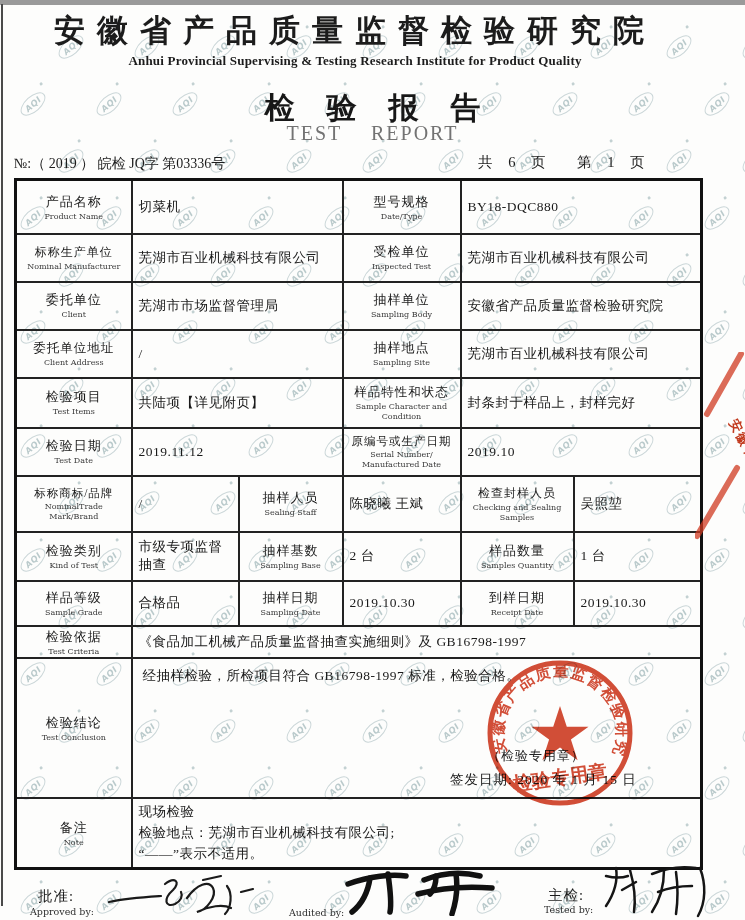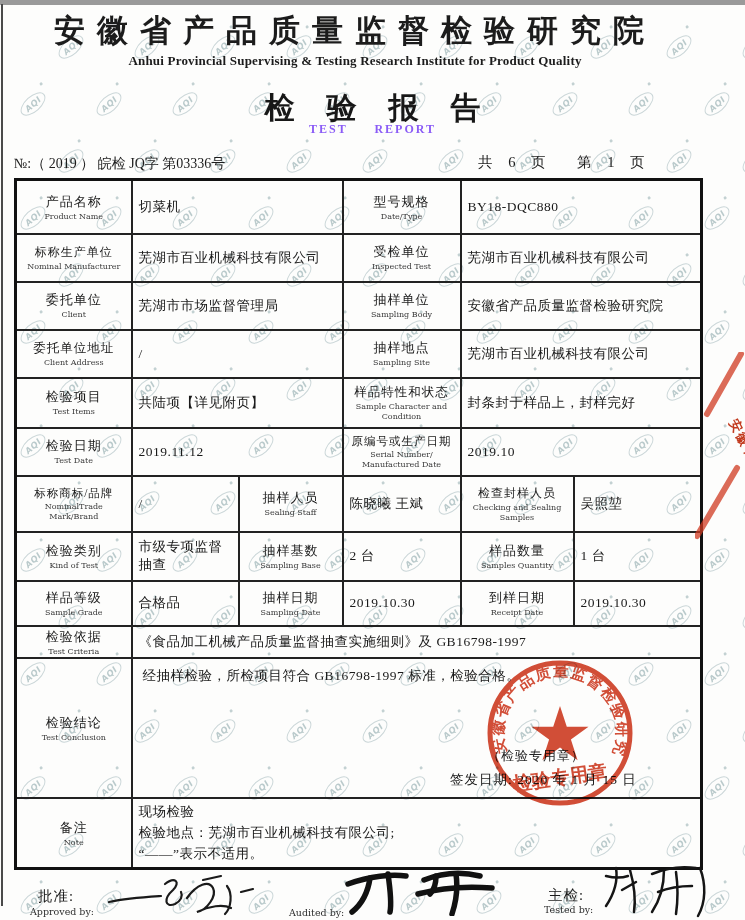--- a/index.html
+++ b/index.html
@@ -22,22 +22,22 @@
 
   .layer { position:absolute; z-index:2; }
 
   
   .institute-cn { left:0; top:10px; width:710px; text-align:center; font-size:31px; font-weight:bold;
         letter-spacing:12px; color:#1c1c1c; }
   .institute-en { left:0; top:53px; width:710px; text-align:center; font-size:13px; font-weight:bold;
         color:#1c1c1c; letter-spacing:.2px; }
   .report-title-cn { left:0; top:88px; width:745px; text-align:center; font-size:30px; font-weight:bold;
         letter-spacing:32px; text-indent:32px; color:#171717; }
-  .report-title-en { left:0; top:122px; width:745px; text-align:center; font-size:12px; font-weight:bold;
-        letter-spacing:2px; word-spacing:22px; color:#8b5cf6; }
+  .report-title-en { left:0; top:122px; width:745px; text-align:center; font-size:20px; font-weight:normal;
+        letter-spacing:2px; word-spacing:22px; color:#737373; }
   .report-no { left:14px; top:155px; font-size:14px; color:#1c1c1c; }
   .pages-total { left:478px; top:153px; font-size:14.5px; letter-spacing:6px; color:#1c1c1c; }
   .page-current { left:577px; top:153px; font-size:14.5px; letter-spacing:6px; color:#1c1c1c; }
 
   
   table { position:absolute; left:14px; top:178px; width:686px; border-collapse:collapse; z-index:2;
         border:3px solid #111; table-layout:fixed; }
   td { border:2px solid #222; vertical-align:middle; color:#1a1a1a; overflow:hidden; }
   td.lab { text-align:center; padding:1px 2px; }
   td.lab .cn { display:block; font-size:13px; letter-spacing:1px; }

